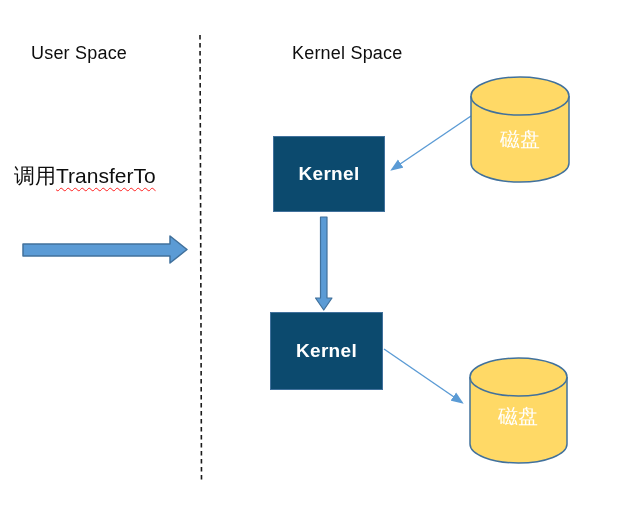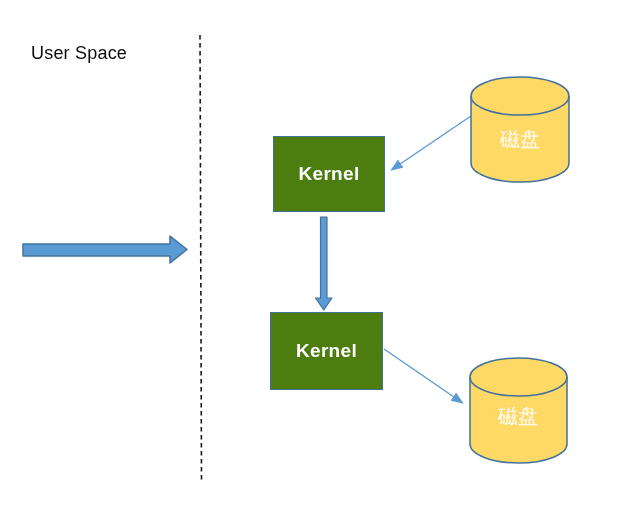--- a/index.html
+++ b/index.html
@@ -29,21 +29,21 @@
     font-size: 21px; color: #0d0d0d; white-space: nowrap;
   }
   .call-line .misspelled {
     text-decoration: underline wavy #ff1f1f;
     text-decoration-thickness: 1px;
     text-underline-offset: 4px;
     text-decoration-skip-ink: none;
   }
   .kernel-box {
     position: absolute;
-    background: #4d7c0f;
+    background: #0c4a6e;
     border: 1.5px solid #41719C;
     display: flex; align-items: center; justify-content: center;
   }
   .kernel-box-top    { left: 273px; top: 136px; width: 112px; height: 76px; }
   .kernel-box-bottom { left: 270px; top: 312px; width: 113px; height: 78px; }
   .kernel-box .node-label {
     color: #ffffff; font-size: 19px; font-weight: 600; letter-spacing: 0.3px;
   }
   .disk-label {
     position: absolute;
@@ -82,21 +82,25 @@
     </g>
 
     <g>
       <path d="M470,377 v67 a48.5,19 0 0 0 97,0 v-67" fill="#FFD966" stroke="#41719C" stroke-width="1.5"></path>
       <ellipse cx="518.5" cy="377" rx="48.5" ry="19" fill="#FFD966" stroke="#41719C" stroke-width="1.5"></ellipse>
     </g>
   </svg>
 
   <div class="region-label label-user-space">User Space</div>
 
+  <div class="region-label label-kernel-space">Kernel Space</div>
 
+  <div class="call-line">
+    <span>调用</span><span class="misspelled">TransferTo</span>
+  </div>
 
   <div class="kernel-box kernel-box-top">
     <span class="node-label">Kernel</span>
   </div>
 
   <div class="kernel-box kernel-box-bottom">
     <span class="node-label">Kernel</span>
   </div>
 
   <div class="disk-label disk-label-top">磁盘</div>

